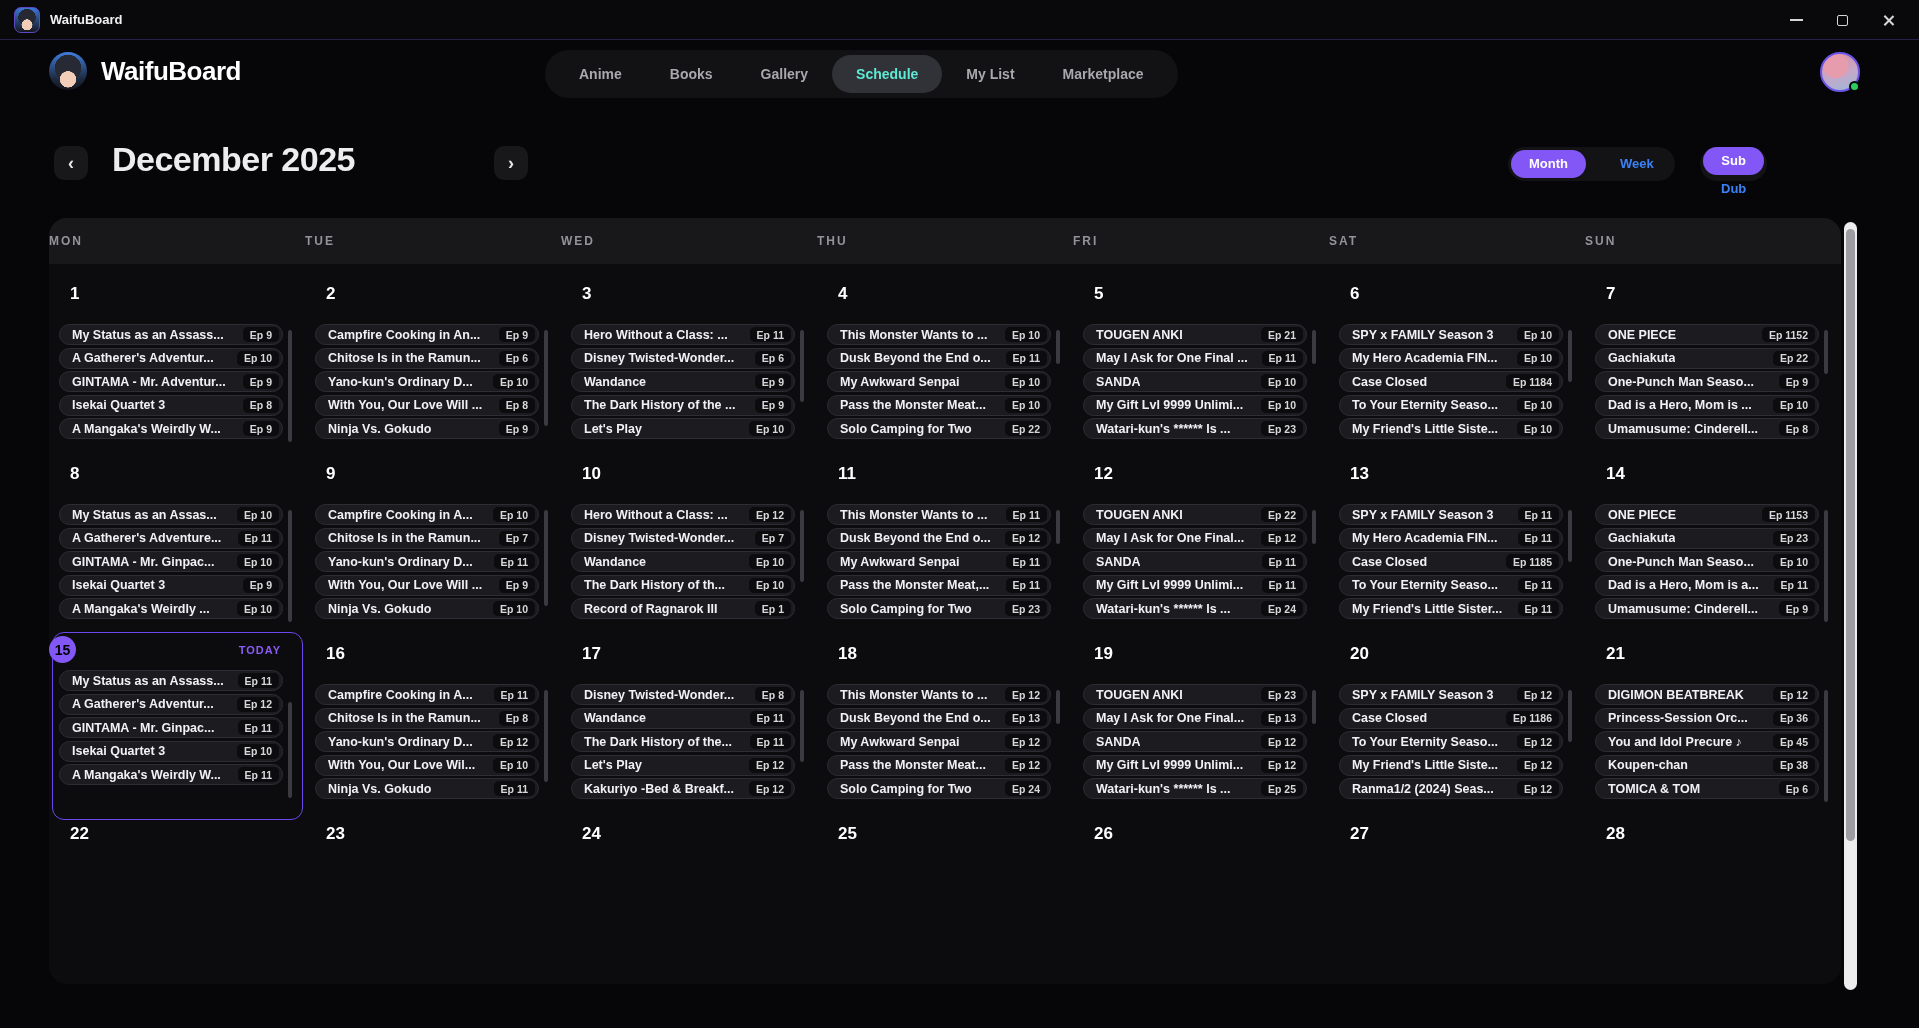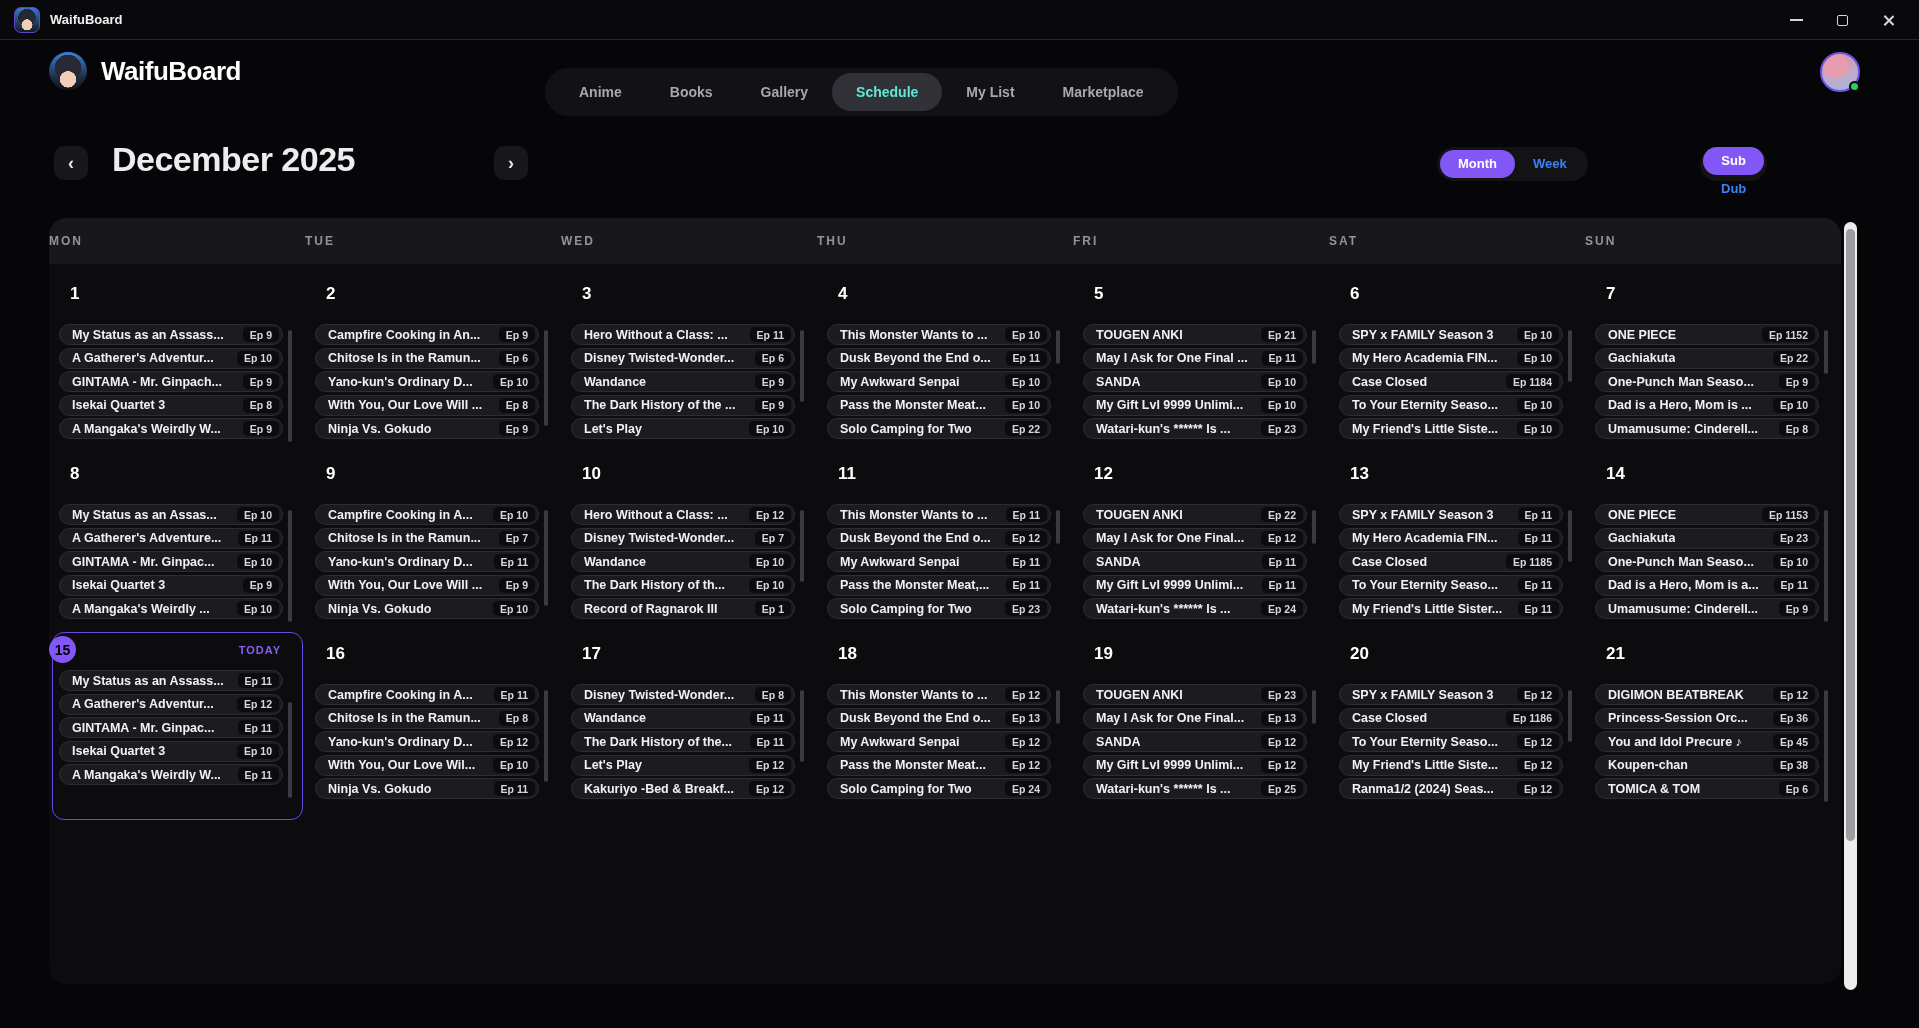--- a/index.html
+++ b/index.html
@@ -27,39 +27,39 @@
   .ic-close::before,.ic-close::after{content:'';position:absolute;left:6px;top:0;width:1.6px;height:13px;background:#d6d6d8;}
   .ic-close::before{transform:rotate(45deg);} .ic-close::after{transform:rotate(-45deg);}
   
   .brand{position:absolute;left:49px;top:52px;display:flex;align-items:center;gap:14px;}
   .brand-logo{width:38px;height:38px;border-radius:50%;
     background:
       radial-gradient(circle at 50% 72%, #f2cdb8 0 24%, rgba(0,0,0,0) 25%),
       radial-gradient(circle at 50% 42%, #272934 0 45%, rgba(0,0,0,0) 46%),
       linear-gradient(180deg,#3f7edd 0%,#1d2a3f 70%,#14151a 100%);}
   .brand-name{font-size:26px;font-weight:800;color:#ffffff;letter-spacing:-0.5px;}
-  .main-nav{position:absolute;left:545px;top:68px;height:48px;background:#121215;border-radius:24px;
+  .main-nav{position:absolute;left:545px;top:50px;height:48px;background:#121215;border-radius:24px;
     display:flex;align-items:center;padding:0 10px;}
   .nav-item{padding:0 24px;height:38px;line-height:38px;font-size:14px;font-weight:700;color:#a8a8ad;
     border-radius:19px;cursor:pointer;white-space:nowrap;}
   .nav-item.active{background:#313138;color:#5eead4;}
   .user-avatar{position:absolute;left:1820px;top:52px;width:40px;height:40px;border-radius:50%;
     border:2px solid #6b54e8;cursor:pointer;
     background:
       radial-gradient(circle at 38% 32%, #e79cae 0 38%, rgba(0,0,0,0) 39%),
       linear-gradient(165deg,#d98fa4 0%,#c5a8c8 55%,#9fb6d8 100%);}
   .status-dot{position:absolute;right:-2px;bottom:-2px;width:11px;height:11px;border-radius:50%;
     background:var(--green,#2ecc5e);border:2px solid #060608;}
   
   .arrow-btn{position:absolute;width:34px;height:34px;border-radius:10px;background:#18181b;border:none;
     color:#e8e8ea;font-size:18px;font-weight:700;cursor:pointer;top:146px;display:flex;align-items:center;justify-content:center;}
   #prev-btn{left:54px;} #next-btn{left:494px;}
   .month-title{position:absolute;left:112px;top:140px;font-size:34px;font-weight:800;color:#ededef;letter-spacing:-0.5px;}
   .seg{position:absolute;top:147px;height:34px;background:#131316;border-radius:17px;display:flex;align-items:center;padding:0 3px;}
-  #view-toggle{left:1437px;} #audio-toggle{left:1700px;flex-direction:column;}
+  #view-toggle{left:1508px;gap:16px;} #audio-toggle{left:1700px;flex-direction:column;}
   .seg-item{padding:0 18px;height:28px;line-height:28px;font-size:13px;font-weight:700;color:#3b82f6;border-radius:14px;cursor:pointer;}
   .seg-item.active{background:var(--accent,#8257f5);color:#fff;}
   
   .calendar{position:absolute;left:49px;top:218px;width:1792px;height:766px;background:#0c0c0e;border-radius:18px;}
   .cal-head{height:46px;background:#18181b;border-radius:18px 18px 0 0;display:grid;grid-template-columns:repeat(7,1fr);align-items:center;}
   .day-head{font-size:12px;font-weight:700;letter-spacing:2px;color:#939398;}
   .week-row{display:grid;grid-template-columns:repeat(7,1fr);height:180px;}
   .day-cell{position:relative;padding-top:20px;}
   .date-num{margin-left:21px;height:26px;font-size:17px;font-weight:700;color:#ffffff;}
   .entries{margin:14px 0 4px 10px;width:224px;position:relative;z-index:1;}
@@ -145,21 +145,21 @@
           <div class="entries">
             <div class="entry">
               <span class="entry-title">My Status as an Assass...</span>
               <span class="entry-ep">Ep 9</span>
             </div>
             <div class="entry">
               <span class="entry-title">A Gatherer's Adventur...</span>
               <span class="entry-ep">Ep 10</span>
             </div>
             <div class="entry">
-              <span class="entry-title">GINTAMA - Mr. Ginpach...</span>
+              <span class="entry-title">GINTAMA - Mr. Adventur...</span>
               <span class="entry-ep">Ep 9</span>
             </div>
             <div class="entry">
               <span class="entry-title">Isekai Quartet 3</span>
               <span class="entry-ep">Ep 8</span>
             </div>
             <div class="entry">
               <span class="entry-title">A Mangaka's Weirdly W...</span>
               <span class="entry-ep">Ep 9</span>
             </div>
@@ -683,20 +683,43 @@
             <div class="entry">
               <span class="entry-title">Koupen-chan</span>
               <span class="entry-ep">Ep 38</span>
             </div>
             <div class="entry">
               <span class="entry-title">TOMICA &amp; TOM</span>
               <span class="entry-ep">Ep 6</span>
             </div>
           </div>
           <div class="minibar" style="height: 112px;"></div>
+        </div>
+      </div>
+      <div class="week-row">
+        <div class="day-cell">
+          <div class="date-num">22</div>
+        </div>
+        <div class="day-cell">
+          <div class="date-num">23</div>
+        </div>
+        <div class="day-cell">
+          <div class="date-num">24</div>
+        </div>
+        <div class="day-cell">
+          <div class="date-num">25</div>
+        </div>
+        <div class="day-cell">
+          <div class="date-num">26</div>
+        </div>
+        <div class="day-cell">
+          <div class="date-num">27</div>
+        </div>
+        <div class="day-cell">
+          <div class="date-num">28</div>
         </div>
       </div>
     </div>
 </div>
 
 <div class="page-scrollbar">
   <div class="thumb"></div>
 </div>
 
 </body></html>

